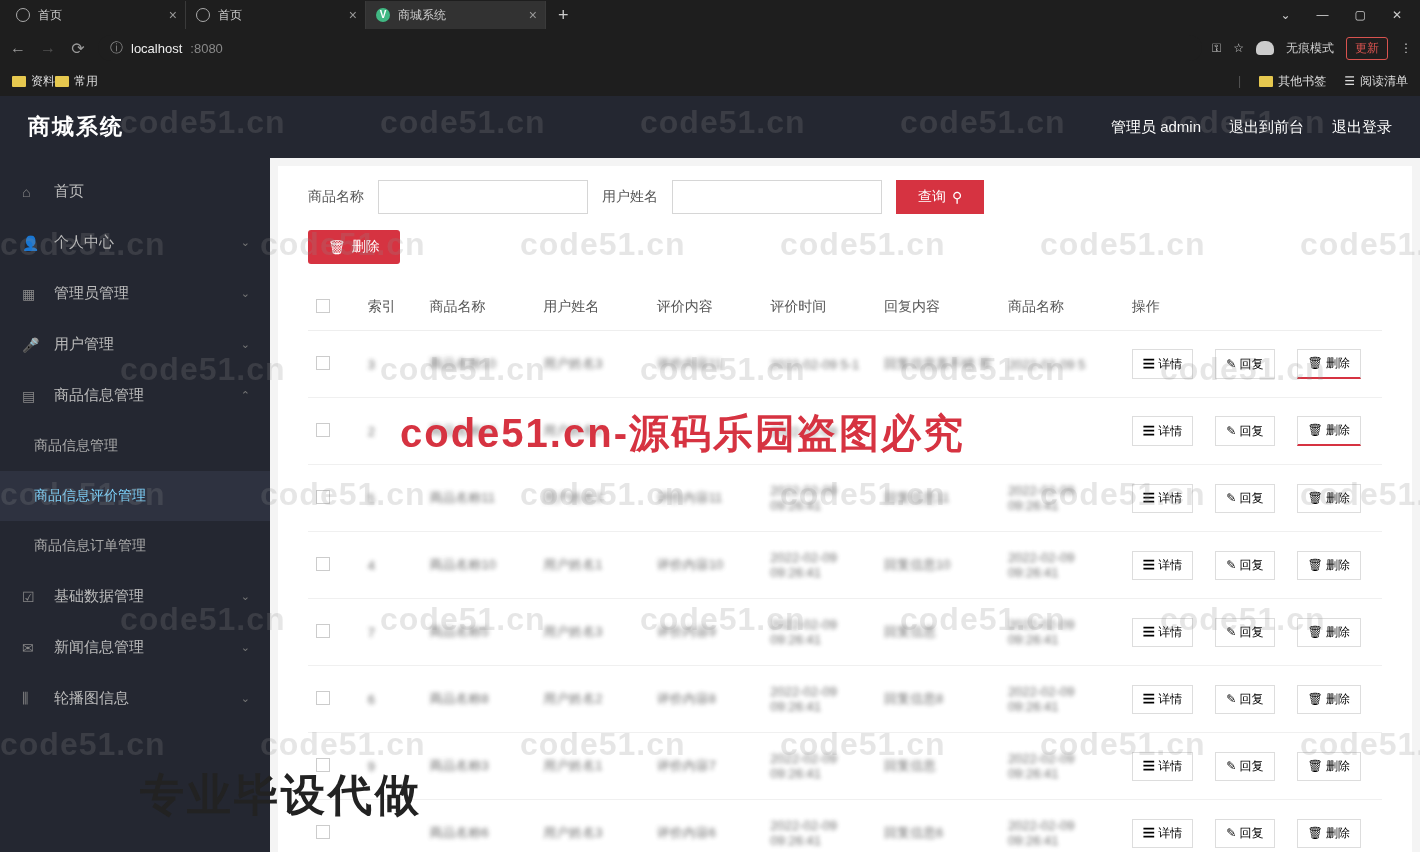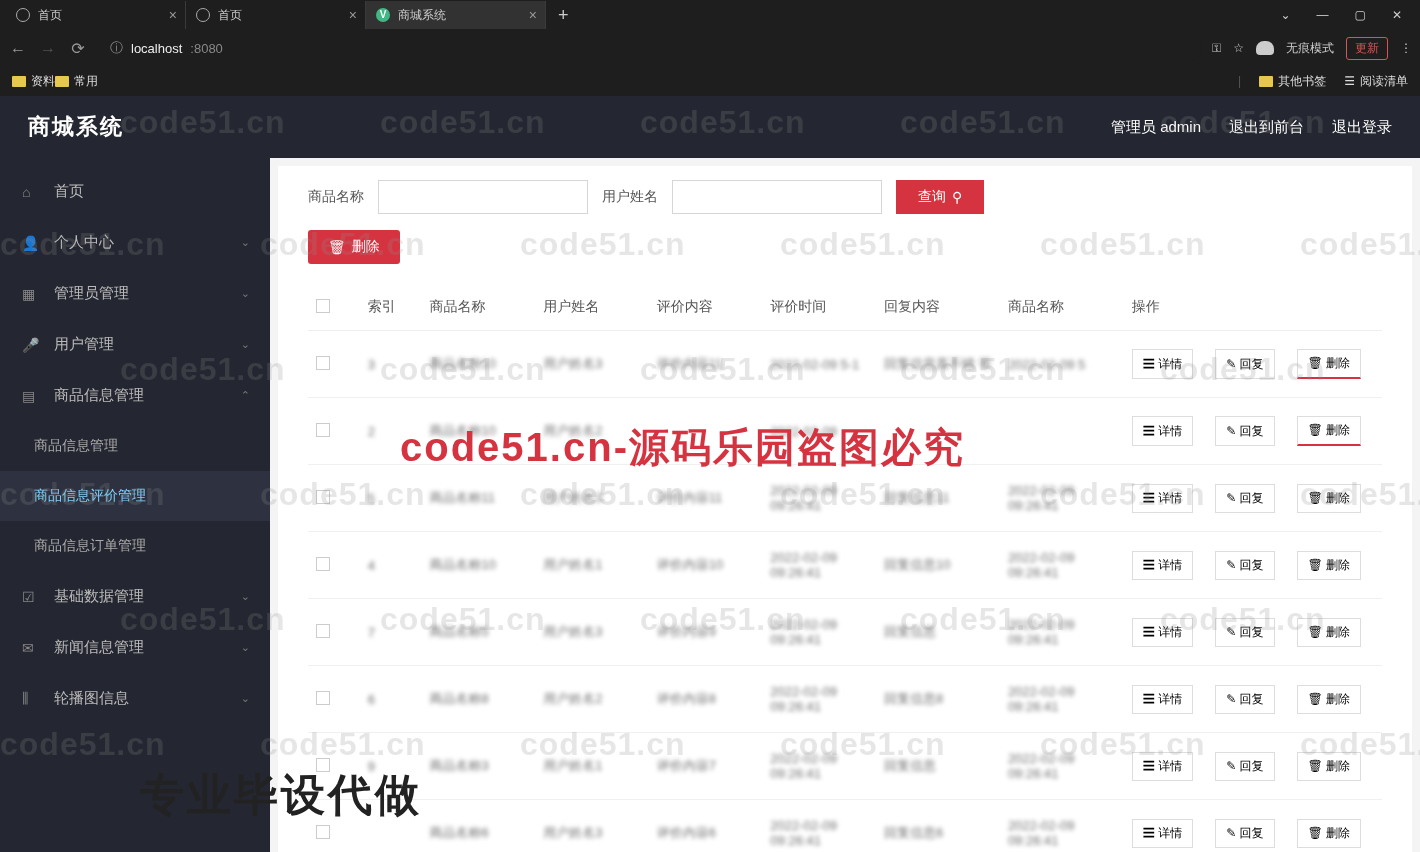--- a/index.html
+++ b/index.html
@@ -411,15 +411,15 @@
   <div class="watermark" style="top:505px; left:640px">code51.cn</div>
   <div class="watermark" style="top:505px; left:900px">code51.cn</div>
   <div class="watermark" style="top:505px; left:1160px">code51.cn</div>
   <div class="watermark" style="top:630px; left:0px">code51.cn</div>
   <div class="watermark" style="top:630px; left:260px">code51.cn</div>
   <div class="watermark" style="top:630px; left:520px">code51.cn</div>
   <div class="watermark" style="top:630px; left:780px">code51.cn</div>
   <div class="watermark" style="top:630px; left:1040px">code51.cn</div>
   <div class="watermark" style="top:630px; left:1300px">code51.cn</div>
 
-  <div class="wm-red" style="top:324px; left:400px">code51.cn-源码乐园盗图必究</div>
+  <div class="wm-red" style="top:310px; left:400px">code51.cn-源码乐园盗图必究</div>
   <div class="wm-black" style="top:670px; left:140px">专业毕设代做</div>
 </div>
 
 </body></html>

